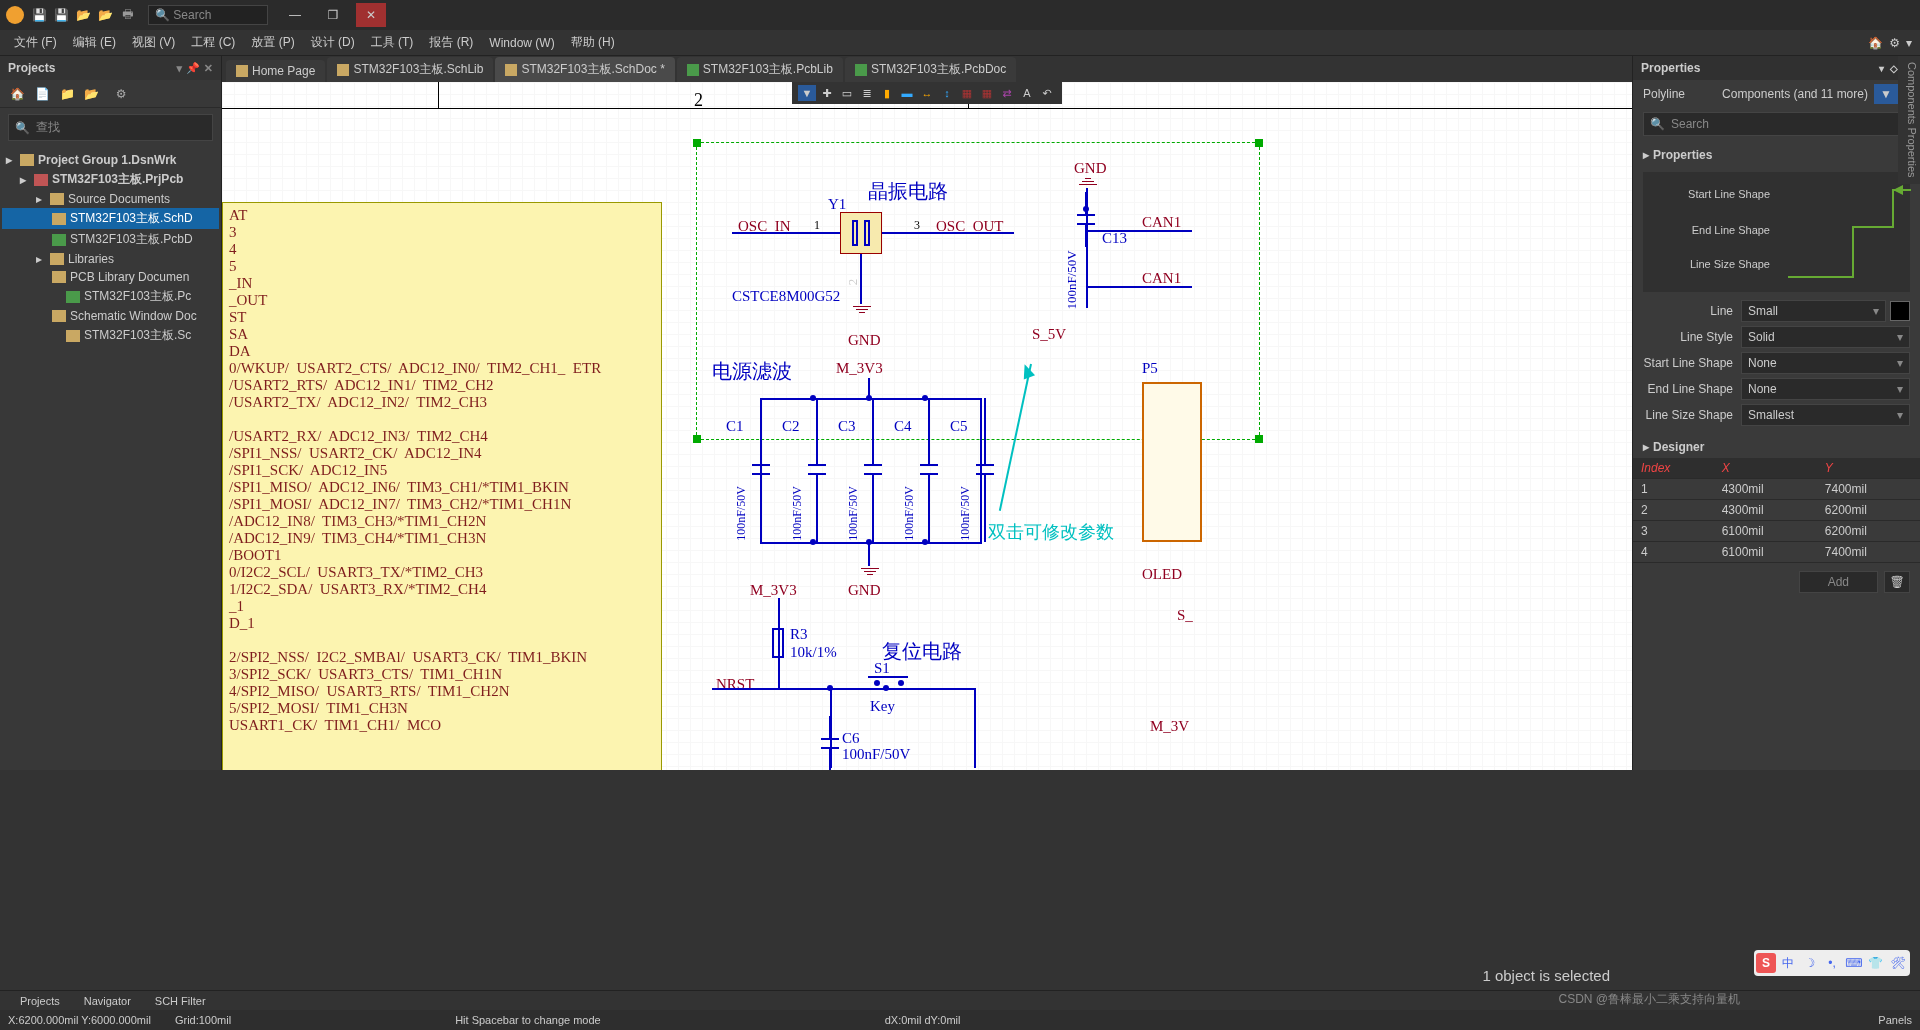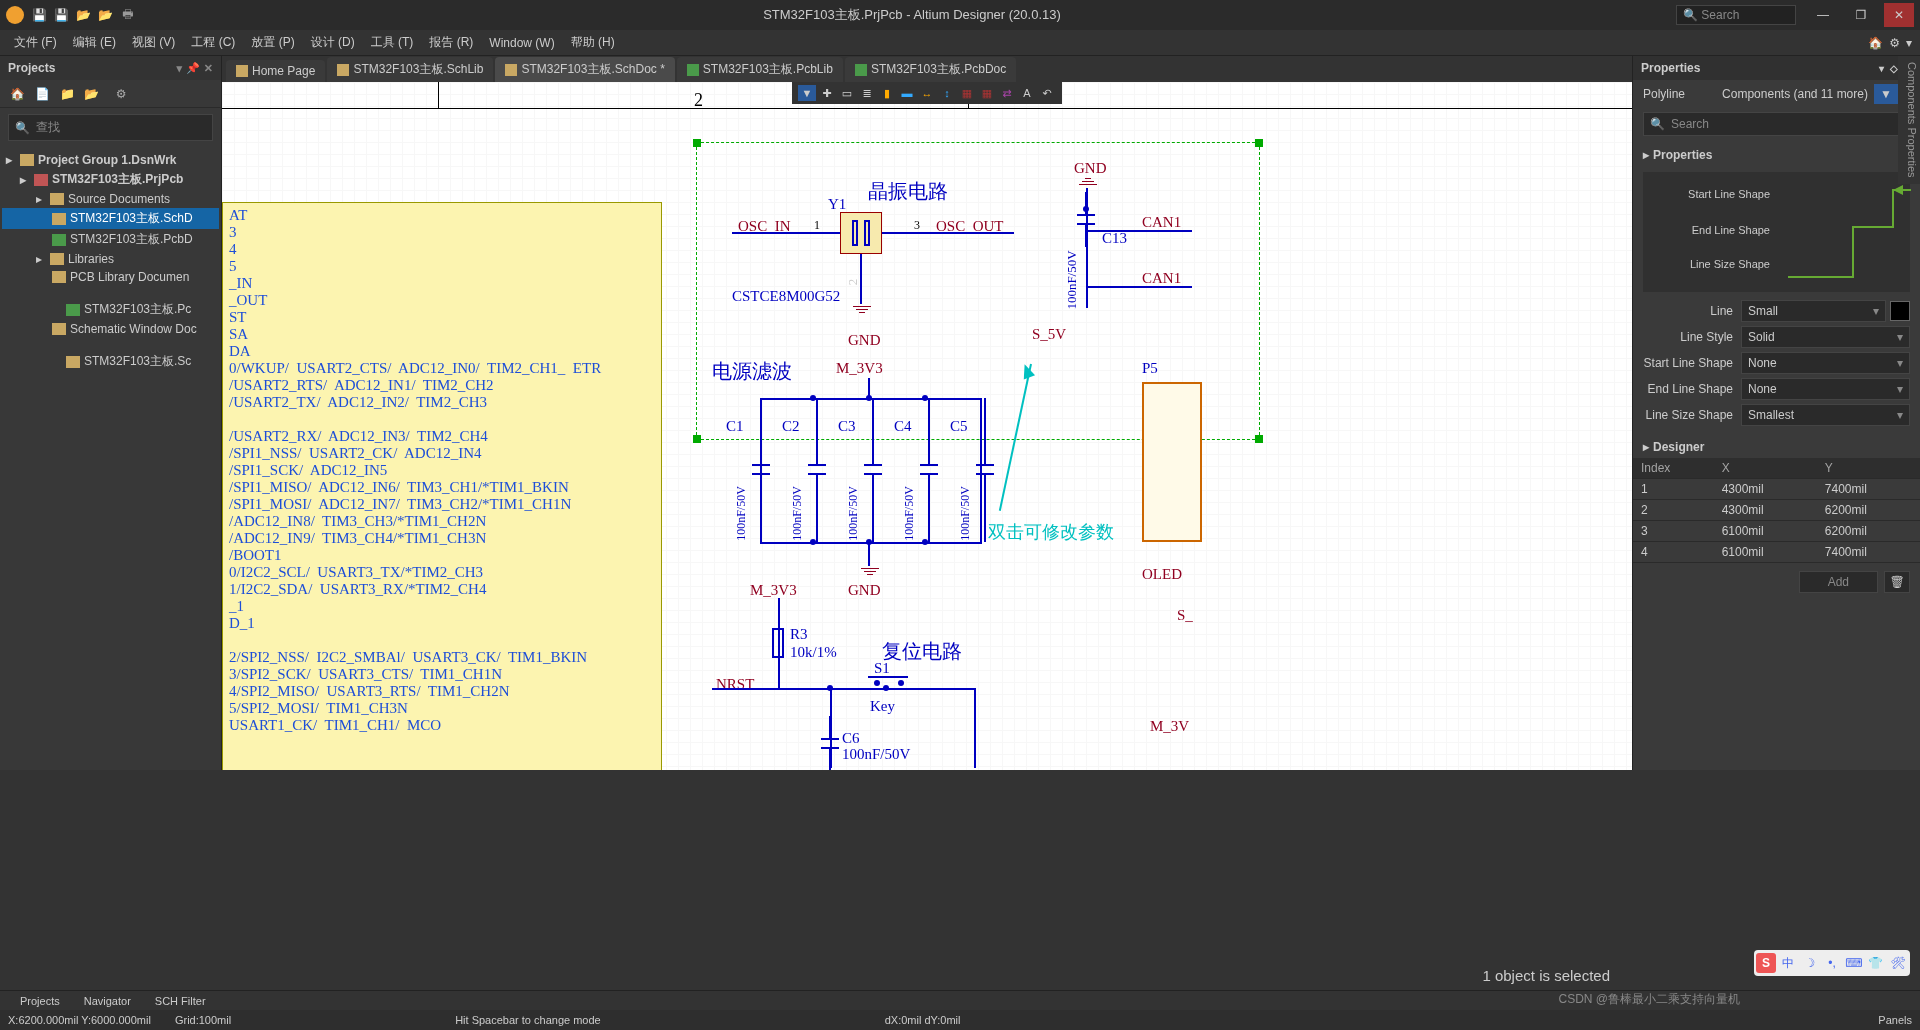--- a/index.html
+++ b/index.html
@@ -25,36 +25,36 @@
 .proj-toolbar span { color: #aaa; }
 .proj-search { margin: 6px 8px; background: #2a2a2a; border: 1px solid #444; padding: 4px 6px; color: #888; display: flex; align-items: center; gap: 6px; }
 .tree { padding: 4px 2px; overflow: auto; flex: 1; font-size: 12px; }
 .tree .node { padding: 2px 4px; display: flex; align-items: center; gap: 4px; white-space: nowrap; }
 .tree .node.bold { font-weight: bold; }
 .tree .node.selected { background: #1565a5; color: #fff; }
 .tree .indent0 { padding-left: 4px; }
 .tree .indent1 { padding-left: 18px; }
 .tree .indent2 { padding-left: 34px; }
 .tree .indent3 { padding-left: 50px; }
-.tree .indent4 { padding-left: 64px; margin-top: 13px; }
+.tree .indent4 { padding-left: 64px; }
 .icon-box { width: 14px; height: 12px; display: inline-block; }
 .ic-folder { background: #c9a863; }
 .ic-sch { background: #c9a863; }
 .ic-pcb { background: #4a9a4a; }
 .ic-proj { background: #c05555; }
 .main-area { flex: 1; display: flex; flex-direction: column; background: #444; position: relative; }
 .doc-tabs { height: 26px; background: #333; display: flex; align-items: flex-end; padding-left: 4px; }
 .doc-tab { padding: 4px 10px; background: #3a3a3a; color: #ccc; border-radius: 4px 4px 0 0; margin-right: 2px; display: flex; gap: 4px; align-items: center; font-size: 12px; }
 .doc-tab.active { background: #4a4a4a; }
 .doc-tab .tabicon { width: 12px; height: 12px; }
 .canvas-wrap { flex: 1; position: relative; background: #fff; overflow: hidden; }
 .canvas-toolbar { position: absolute; top: 0; left: 50%; transform: translateX(-50%); height: 22px; background: #333; display: flex; align-items: center; gap: 2px; padding: 0 6px; z-index: 10; }
 .canvas-toolbar span { width: 18px; height: 16px; display: flex; align-items: center; justify-content: center; color: #ccc; font-size: 11px; }
 .schematic { position: absolute; inset: 0; background: repeating-linear-gradient(#f7f7f7 0 1px, transparent 1px 12px), repeating-linear-gradient(90deg, #f7f7f7 0 1px, transparent 1px 12px); }
-.yellowblock { position: absolute; left: 0; top: 120px; width: 440px; height: 570px; background: #fcf4b0; border: 1px solid #990; color: #1d4ed8; font-family: "Times New Roman", serif; font-size: 15px; line-height: 17px; padding: 4px 6px; overflow: hidden; white-space: pre; }
+.yellowblock { position: absolute; left: 0; top: 120px; width: 440px; height: 570px; background: #fcf4b0; border: 1px solid #990; color: #7f1d1d; font-family: "Times New Roman", serif; font-size: 15px; line-height: 17px; padding: 4px 6px; overflow: hidden; white-space: pre; }
 .coord-label { position: absolute; top: 8px; left: 472px; font-size: 18px; color: #000; font-family: "Times New Roman", serif; }
 .selbox { position: absolute; left: 474px; top: 60px; width: 564px; height: 298px; border: 1px dashed #0a0; }
 .selhandle { position: absolute; width: 8px; height: 8px; background: #0a0; }
 .selhandle.tl { left: -4px; top: -4px; } .selhandle.tr { right: -4px; top: -4px; }
 .selhandle.bl { left: -4px; bottom: -4px; } .selhandle.br { right: -4px; bottom: -4px; }
 .netlabel { position: absolute; color: #900020; font-family: "Times New Roman", serif; font-size: 15px; }
 .bluetext { color: #0000c0; }
 .greentext { color: #00c0c0; position: absolute; font-family: "Microsoft YaHei"; font-size: 18px; font-weight: 500; }
 .cap { position: absolute; width: 40px; height: 55px; }
 .cap::before { content: ''; position: absolute; left: 8px; top: 0; width: 2px; height: 22px; background: #0000c0; }
@@ -80,21 +80,21 @@
 .section-body { padding: 6px 10px; }
 .preview-box { height: 120px; background: #303030; position: relative; margin-bottom: 8px; }
 .preview-box .polypath { position: absolute; left: 140px; top: 10px; width: 130px; height: 100px; }
 .preview-box .plabel { position: absolute; color: #ccc; font-size: 11px; }
 .form-row { display: flex; align-items: center; margin: 4px 0; }
 .form-row label { width: 98px; text-align: right; padding-right: 8px; color: #ccc; }
 .form-row .input { flex: 1; background: #2a2a2a; border: 1px solid #444; padding: 3px 6px; color: #ccc; display: flex; justify-content: space-between; }
 .swatch { width: 20px; height: 20px; background: #000; border: 1px solid #666; margin-left: 4px; }
 .vert-table { width: 100%; border-collapse: collapse; }
 .vert-table th, .vert-table td { text-align: left; padding: 3px 8px; border-bottom: 1px solid #2a2a2a; }
-.vert-table th { background: #2e2e2e; font-weight: normal; color: #a3a3a3; }
+.vert-table th { background: #2e2e2e; font-weight: normal; color: #ef4444; font-style: italic; }
 .add-row { display: flex; justify-content: flex-end; gap: 6px; padding: 8px 10px; }
 .add-row .btn { background: #2a2a2a; border: 1px solid #444; padding: 3px 28px; color: #888; }
 .add-row .trash { width: 26px; display: flex; align-items: center; justify-content: center; border: 1px solid #444; background: #2a2a2a; }
 .bottom-tabs { position: absolute; bottom: 0; left: 222px; right: 288px; height: 20px; background: #333; display: flex; align-items: center; }
 .bottom-tabs .btab { padding: 2px 12px; background: #3a3a3a; font-size: 11px; }
 .bottom-tabs .btab.active { background: #4a4a4a; font-weight: bold; }
 .footer-bar { position: absolute; left: 0; right: 0; bottom: 20px; height: 20px; background: #333; display: flex; align-items: center; padding: 0 8px; border-top: 1px solid #222; }
 .footer-bar .btab { padding: 2px 12px; font-size: 11px; }
 .status-line { position: absolute; bottom: 0; left: 0; right: 0; height: 20px; background: #2e2e2e; display: flex; align-items: center; padding: 0 8px; font-size: 11px; color: #ccc; }
 .status-line .seg { margin-right: 24px; }
@@ -110,21 +110,20 @@
 
 <div class="titlebar">
   <span class="logo"></span>
   <div class="quick-icons">
     <span>💾</span>
     <span>💾</span>
     <span>📂</span>
     <span>📂</span>
     <span>🖶</span>
   </div>
-  <div class="title">STM32F103主板.PrjPcb - Altium Designer (20.0.13)</div>
   <div class="search-box">
     <span>🔍 </span><span>Search</span>
   </div>
   <div class="window-controls">
     <span>—</span>
     <span>❐</span>
     <span class="close">✕</span>
   </div>
 </div>
 

